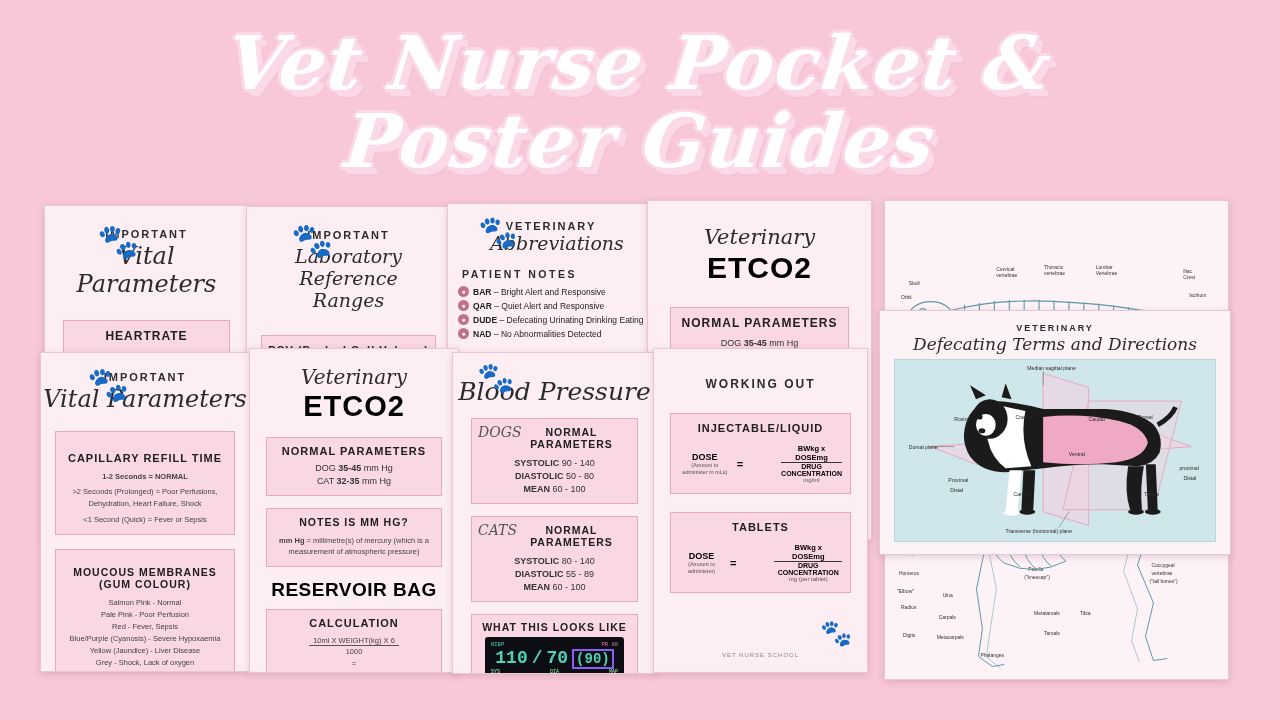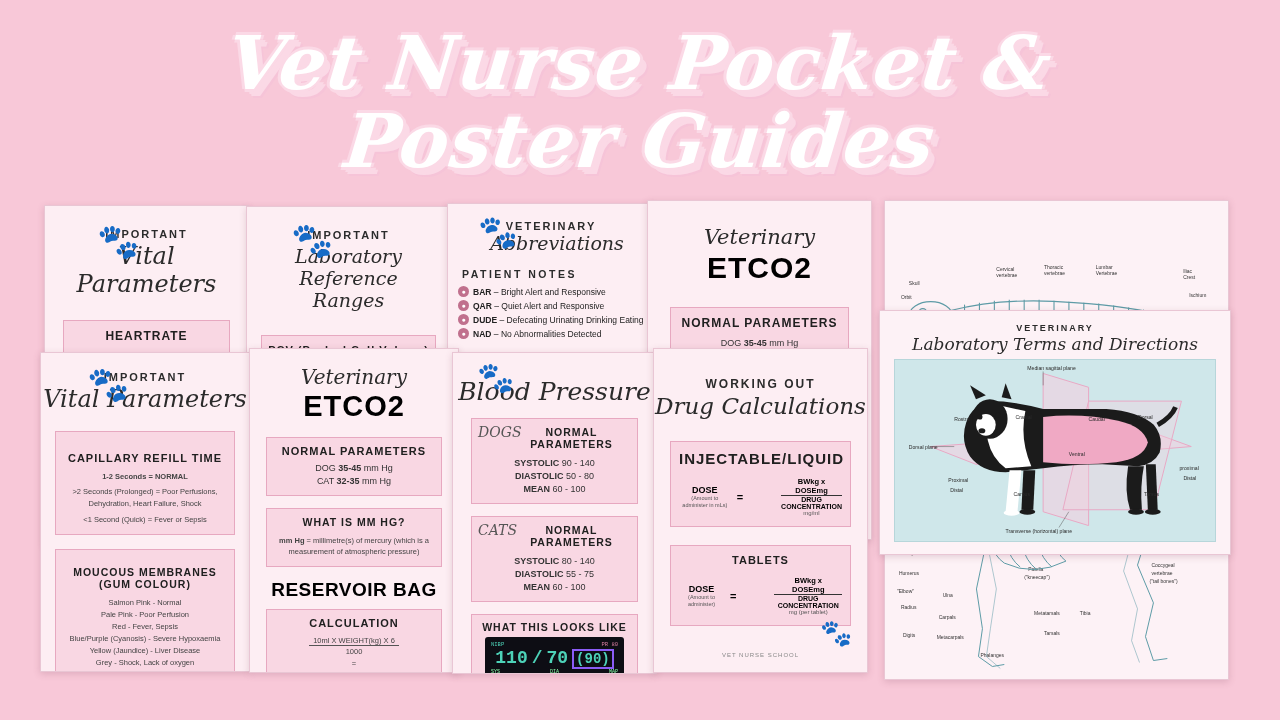--- a/index.html
+++ b/index.html
@@ -309,21 +309,21 @@
       <path d="M96 270 L86 306 L100 314 L92 352 L98 392 L94 420 L108 430 L120 428"></path>
       <path d="M110 276 L104 312 L112 352 L106 392 L102 420 L116 432" opacity="0.5"></path>
       <path d="M266 290 L254 328 L270 366 L262 400 L270 424 L284 422"></path>
       <path d="M250 296 L240 334 L254 372 L248 404 L256 426" opacity="0.5"></path>
     </g>
   </svg>
 </div>
 
 <div class="card" id="card-anatomy" style="background:#fdf2f6;">
   <div class="imp-label" style="margin-top:12px;font-size:9px;">VETERINARY</div>
-  <div class="script" style="font-size:17px;margin-top:1px;">Laboratory Terms and Directions</div>
+  <div class="script" style="font-size:17px;margin-top:1px;">Defecating Terms and Directions</div>
 
   <div style="position:absolute;left:14px;top:48px;right:14px;bottom:12px;background:#cfe7ea;border:1px solid #b7d6da;">
     <svg viewBox="0 0 324 180" style="position:absolute;inset:0;width:100%;height:100%;">
 
       <g stroke="#e9a8c4" fill="#f6cede" fill-opacity="0.55" stroke-width="1">
         <polygon points="150,12 196,26 196,166 150,152"></polygon>
         <polygon points="36,86 256,70 300,86 82,104"></polygon>
         <polygon points="196,40 290,40 262,150 170,150" fill-opacity="0.35"></polygon>
       </g>
 
@@ -411,21 +411,21 @@
       <span>mm Hg</span>
     </div>
     <div class="sm" style="margin-top:3px;">
       <span>CAT</span>
       <b>32-35</b>
       <span>mm Hg</span>
     </div>
   </div>
 
   <div class="box" style="margin:12px 16px 0;padding:7px 9px 9px;">
-    <div class="hdr" style="font-size:10.5px;">WHAT IS MM HG?</div>
+    <div class="hdr" style="font-size:10.5px;">NOTES IS MM HG?</div>
     <div class="xs" style="margin-top:7px;line-height:11px;">
       <b>mm Hg</b><span> = millimetre(s) of mercury (which is a measurement of atmospheric pressure)</span>
     </div>
   </div>
 
   <div style="text-align:center;font-weight:bold;font-size:19px;letter-spacing:0.5px;margin-top:12px;">RESERVOIR BAG</div>
 
   <div class="box" style="margin:8px 16px 0;padding:7px 8px 9px;">
     <div class="hdr" style="font-size:11px;">CALCULATION</div>
     <div class="xs" style="margin-top:7px;border-bottom:1px solid #555;display:inline-block;padding:0 4px;">10ml X WEIGHT(kg) X 6</div>
@@ -445,21 +445,21 @@
     <div class="hdr" style="font-size:10.5px;margin-left:34px;">NORMAL PARAMETERS</div>
     <div class="sm" style="margin-top:8px;"><b>SYSTOLIC</b> <span>90 - 140</span></div>
     <div class="sm" style="margin-top:3px;"><b>DIASTOLIC</b> <span>50 - 80</span></div>
     <div class="sm" style="margin-top:3px;"><b>MEAN</b> <span>60 - 100</span></div>
   </div>
 
   <div class="box" style="margin:12px 18px 0;padding:7px 6px 9px;position:relative;">
     <div style="position:absolute;left:6px;top:5px;font-family:'DejaVu Serif',serif;font-style:italic;font-size:14px;color:#555;">CATS</div>
     <div class="hdr" style="font-size:10.5px;margin-left:34px;">NORMAL PARAMETERS</div>
     <div class="sm" style="margin-top:8px;"><b>SYSTOLIC</b> <span>80 - 140</span></div>
-    <div class="sm" style="margin-top:3px;"><b>DIASTOLIC</b> <span>55 - 75</span></div>
+    <div class="sm" style="margin-top:3px;"><b>DIASTOLIC</b> <span>55 - 89</span></div>
     <div class="sm" style="margin-top:3px;"><b>MEAN</b> <span>60 - 100</span></div>
   </div>
 
   <div class="box" style="margin:12px 18px 0;padding:6px 5px 8px;">
     <div class="hdr" style="font-size:10.5px;">WHAT THIS LOOKS LIKE</div>
     <div class="monitor">
       <div class="mon-top">
         <span style="color:#4dd2b8;">NIBP</span>
         <span style="color:#d87ea0;">PR 80</span>
       </div>
@@ -473,24 +473,23 @@
         <span>SYS</span>
         <span>DIA</span>
         <span>MAP</span>
       </div>
     </div>
   </div>
 </div>
 
 <div class="card" id="card-drug">
   <div class="imp-label" style="margin-top:28px;font-size:12px;">WORKING OUT</div>
-  <div class="script" style="font-size:23px;margin-top:2px;">Drug Calculations</div>
 
   <div class="box" style="margin:22px 16px 0;padding:8px 8px 10px;">
-    <div class="hdr" style="font-size:15px;">INJECTABLE/LIQUID</div>
+    <div class="hdr" style="font-size:11px;">INJECTABLE/LIQUID</div>
     <div style="display:flex;align-items:center;justify-content:center;gap:6px;margin-top:10px;">
       <div style="text-align:center;">
         <div style="font-size:9px;font-weight:bold;">DOSE</div>
         <div style="font-size:5.5px;color:#555;line-height:7px;">(Amount to administer in mLs)</div>
       </div>
       <div style="font-size:11px;font-weight:bold;">=</div>
       <div class="fraction">
         <div class="num" style="font-size:7.5px;font-weight:bold;">BWkg x DOSEmg</div>
         <div style="font-size:7px;font-weight:bold;">DRUG CONCENTRATION</div>
         <div style="font-size:6px;color:#555;">mg/ml</div>

